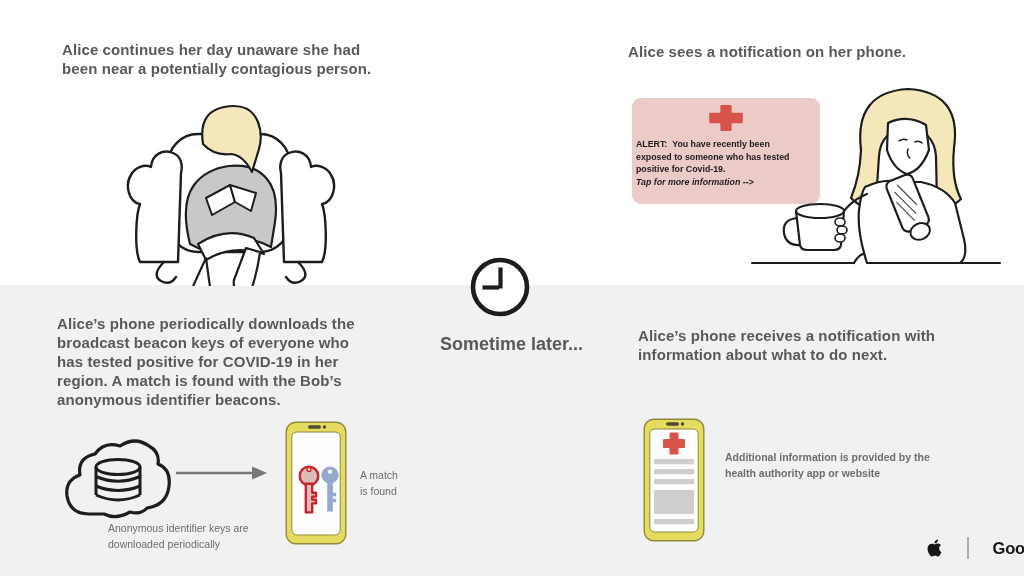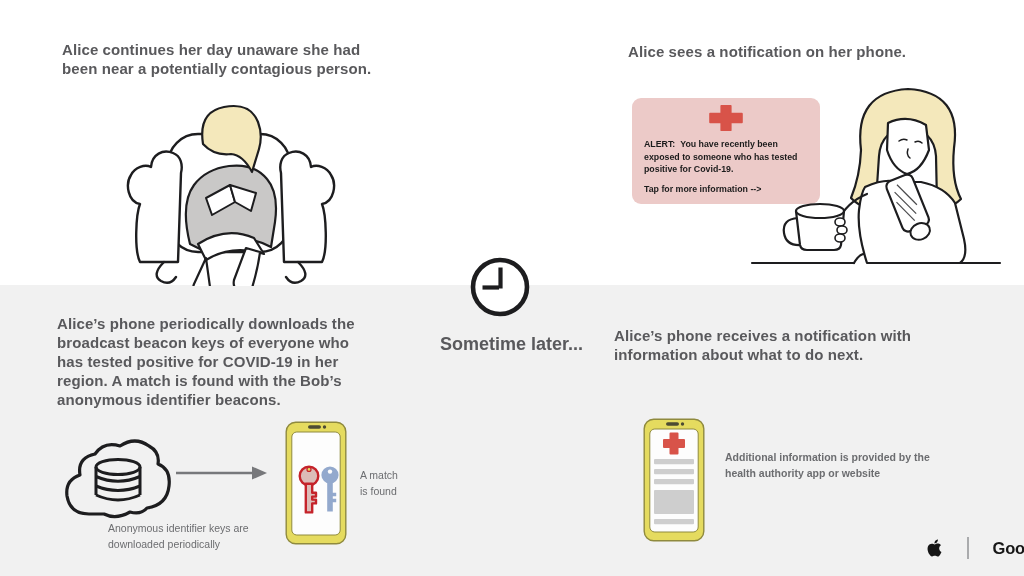--- a/index.html
+++ b/index.html
@@ -21,25 +21,25 @@
     position:absolute;left:440px;top:334px;font-weight:bold;font-size:18px;
     color:var(--heading,#59595c);
   }
   .alert-box{
     position:absolute;left:632px;top:98px;width:188px;height:106px;
     background:var(--alert-bg,#eccac8);border-radius:9px;
     display:flex;flex-direction:column;align-items:center;
   }
   .alert-cross-icon{margin-top:6px;}
   .alert-text,.alert-tap{
-    align-self:flex-start;padding-left:12px;padding-right:8px;
+    align-self:flex-start;padding-left:4px;padding-right:8px;
     font-size:8.8px;font-weight:bold;line-height:12.6px;color:#1c1c1c;white-space:pre-line;
   }
   .alert-text{margin-top:6px;}
-  .alert-tap{margin-top:7px;}
+  .alert-tap{margin-top:0;font-style:italic;}
   .footer{
     position:absolute;left:926px;top:535px;height:26px;
     display:flex;align-items:center;gap:24px;
   }
   .brand-divider{width:1.5px;height:22px;background:#aaabad;}
   .google-word{
     font-size:16.5px;font-weight:bold;letter-spacing:-.2px;color:var(--brand,#161616);
   }
   
   .ink{stroke:var(--ink,#1d1d1f);}
@@ -173,21 +173,21 @@
       <path d="M42.2,60.3 h5.6 v11.5 h3.4 v3.4 h-3.4 v2.6 h3.4 v3.4 h-3.4 v9.3 h-5.6 z"></path>
     </g>
     <circle cx="45" cy="50.6" r="2.2" fill="#fdfdfd"></circle>
   </svg>
 
   <div class="caption" style="left:360px;top:468px;">A match
 is found</div>
   <div class="caption" style="left:64px;top:521px;margin-left:44px;">Anonymous identifier keys are
 downloaded periodically</div>
 
-  <div class="heading" style="left:614px;top:326px;width:380px;">Alice’s phone receives a notification with
+  <div class="heading" style="left:638px;top:326px;width:380px;">Alice’s phone receives a notification with
 information about what to do next.</div>
 
   <svg class="abs" style="left:643px;top:418px;" width="62" height="124" viewBox="0 0 62 124">
     <rect class="ph-body" x="1.2" y="1.2" width="59.6" height="121.6" rx="9.5"></rect>
     <rect class="ph-screen" x="6.8" y="11" width="48.4" height="103" rx="5"></rect>
     <rect x="23" y="4.2" width="13" height="3.6" rx="1.8" fill="#4c4b33"></rect>
     <circle cx="39.5" cy="6" r="1.7" fill="#4c4b33"></circle>
     <path class="crossfill" d="M27.5,15.5 h7 v6.5 h6.5 v7 h-6.5 v6.5 h-7 v-6.5 H21 v-7 h6.5 z"></path>
     <g class="bar">
       <rect x="11" y="41" width="40" height="5.2" rx="1"></rect>

